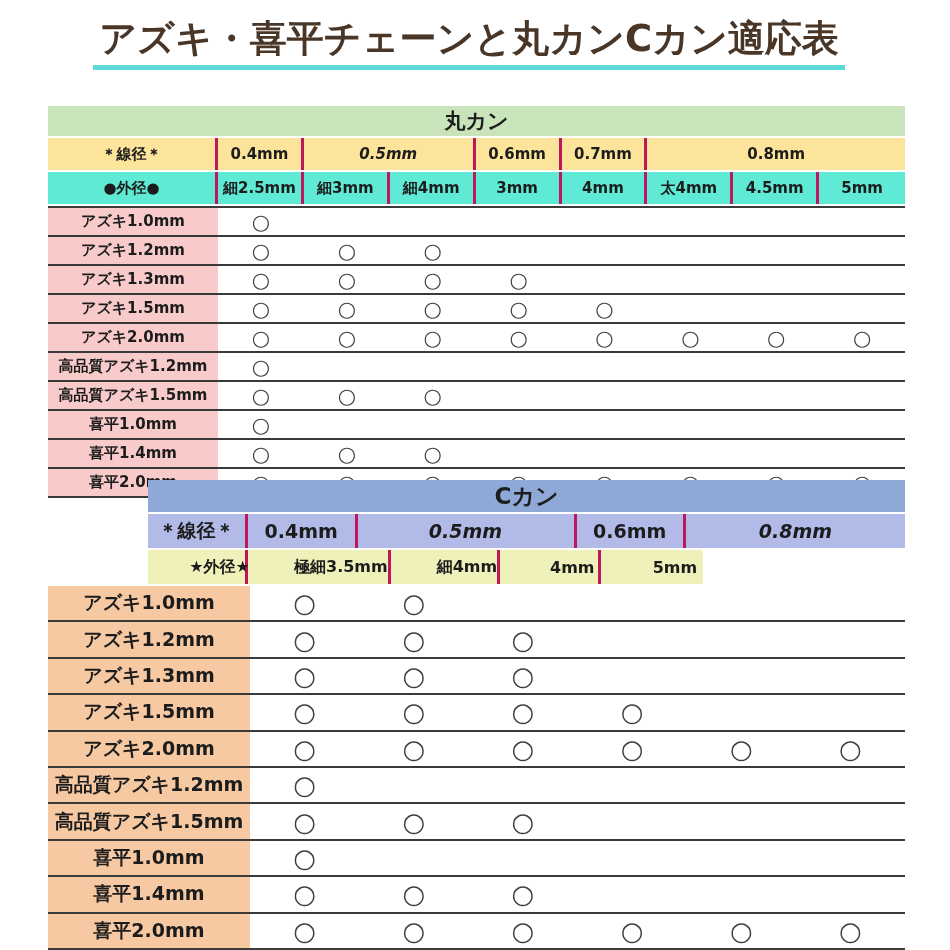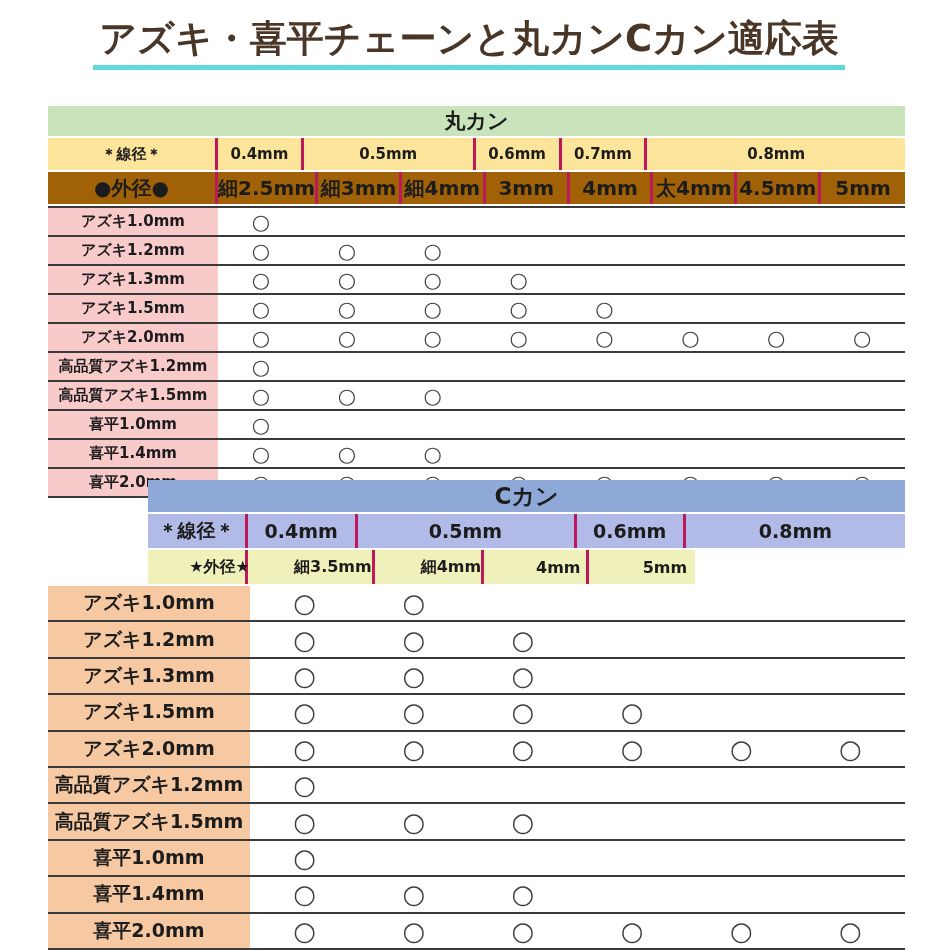--- a/index.html
+++ b/index.html
@@ -22,23 +22,23 @@
   .hdr{box-sizing:border-box;border-bottom:2px solid #ffffff;}
 
   
   .maru{position:absolute;left:48px;top:90px;width:857px;}
   .t1-grid{display:grid;grid-template-columns:170px repeat(8,1fr);}
   .t1-title{height:32px;background:#c9e3ba;margin-top:16px;}
   .t1-title .cell{font-size:21px;}
   .t1-wire{height:34px;}
   .t1-wire .cell{background:#fde49b;font-size:15px;}
   .t1-outer{height:34px;}
-  .t1-outer .cell{background:#a16207;font-size:20px;}
+  .t1-outer .cell{background:#5eead4;font-size:15px;}
   .span-all{grid-column:1 / -1;}
-  .sp2{grid-column:span 2;}
+  .sp2{grid-column:span 2;font-style:italic;}
   .sp3{grid-column:span 3;}
 
   #maru-body{border-top:2px solid #3a3a3a;}
   #maru-body .row{display:grid;grid-template-columns:170px repeat(8,1fr);
     height:29px;box-sizing:border-box;border-bottom:2px solid #3a3a3a;background:#ffffff;}
   #maru-body .label-cell{background:#f9caca;font-size:15px;}
   #maru-body .mark-cell{font-size:21px;color:#3f3f3f;font-weight:normal;}
 
   
   .c-head{position:absolute;left:148px;top:480px;width:757px;}
@@ -216,21 +216,21 @@
     <div class="t2-grid t2-wire hdr">
       <div class="cell">＊線径＊</div>
       <div class="cell">0.4mm</div>
       <div class="cell sp2">0.5mm</div>
       <div class="cell">0.6mm</div>
       <div class="cell sp2">0.8mm</div>
     </div>
 
     <div class="t2-grid t2-outer hdr">
       <div class="cell">★外径★</div>
-      <div class="cell">細3.5mm</div>
+      <div class="cell">極細3.5mm</div>
       <div class="cell">細4mm</div>
       <div class="cell">4mm</div>
       <div class="cell">5mm</div>
     </div>
   </section>
 
   <div id="c-body">
       <div class="row">
         <div class="label-cell">アズキ1.0mm</div>
         <div class="mark-cell">○</div>

